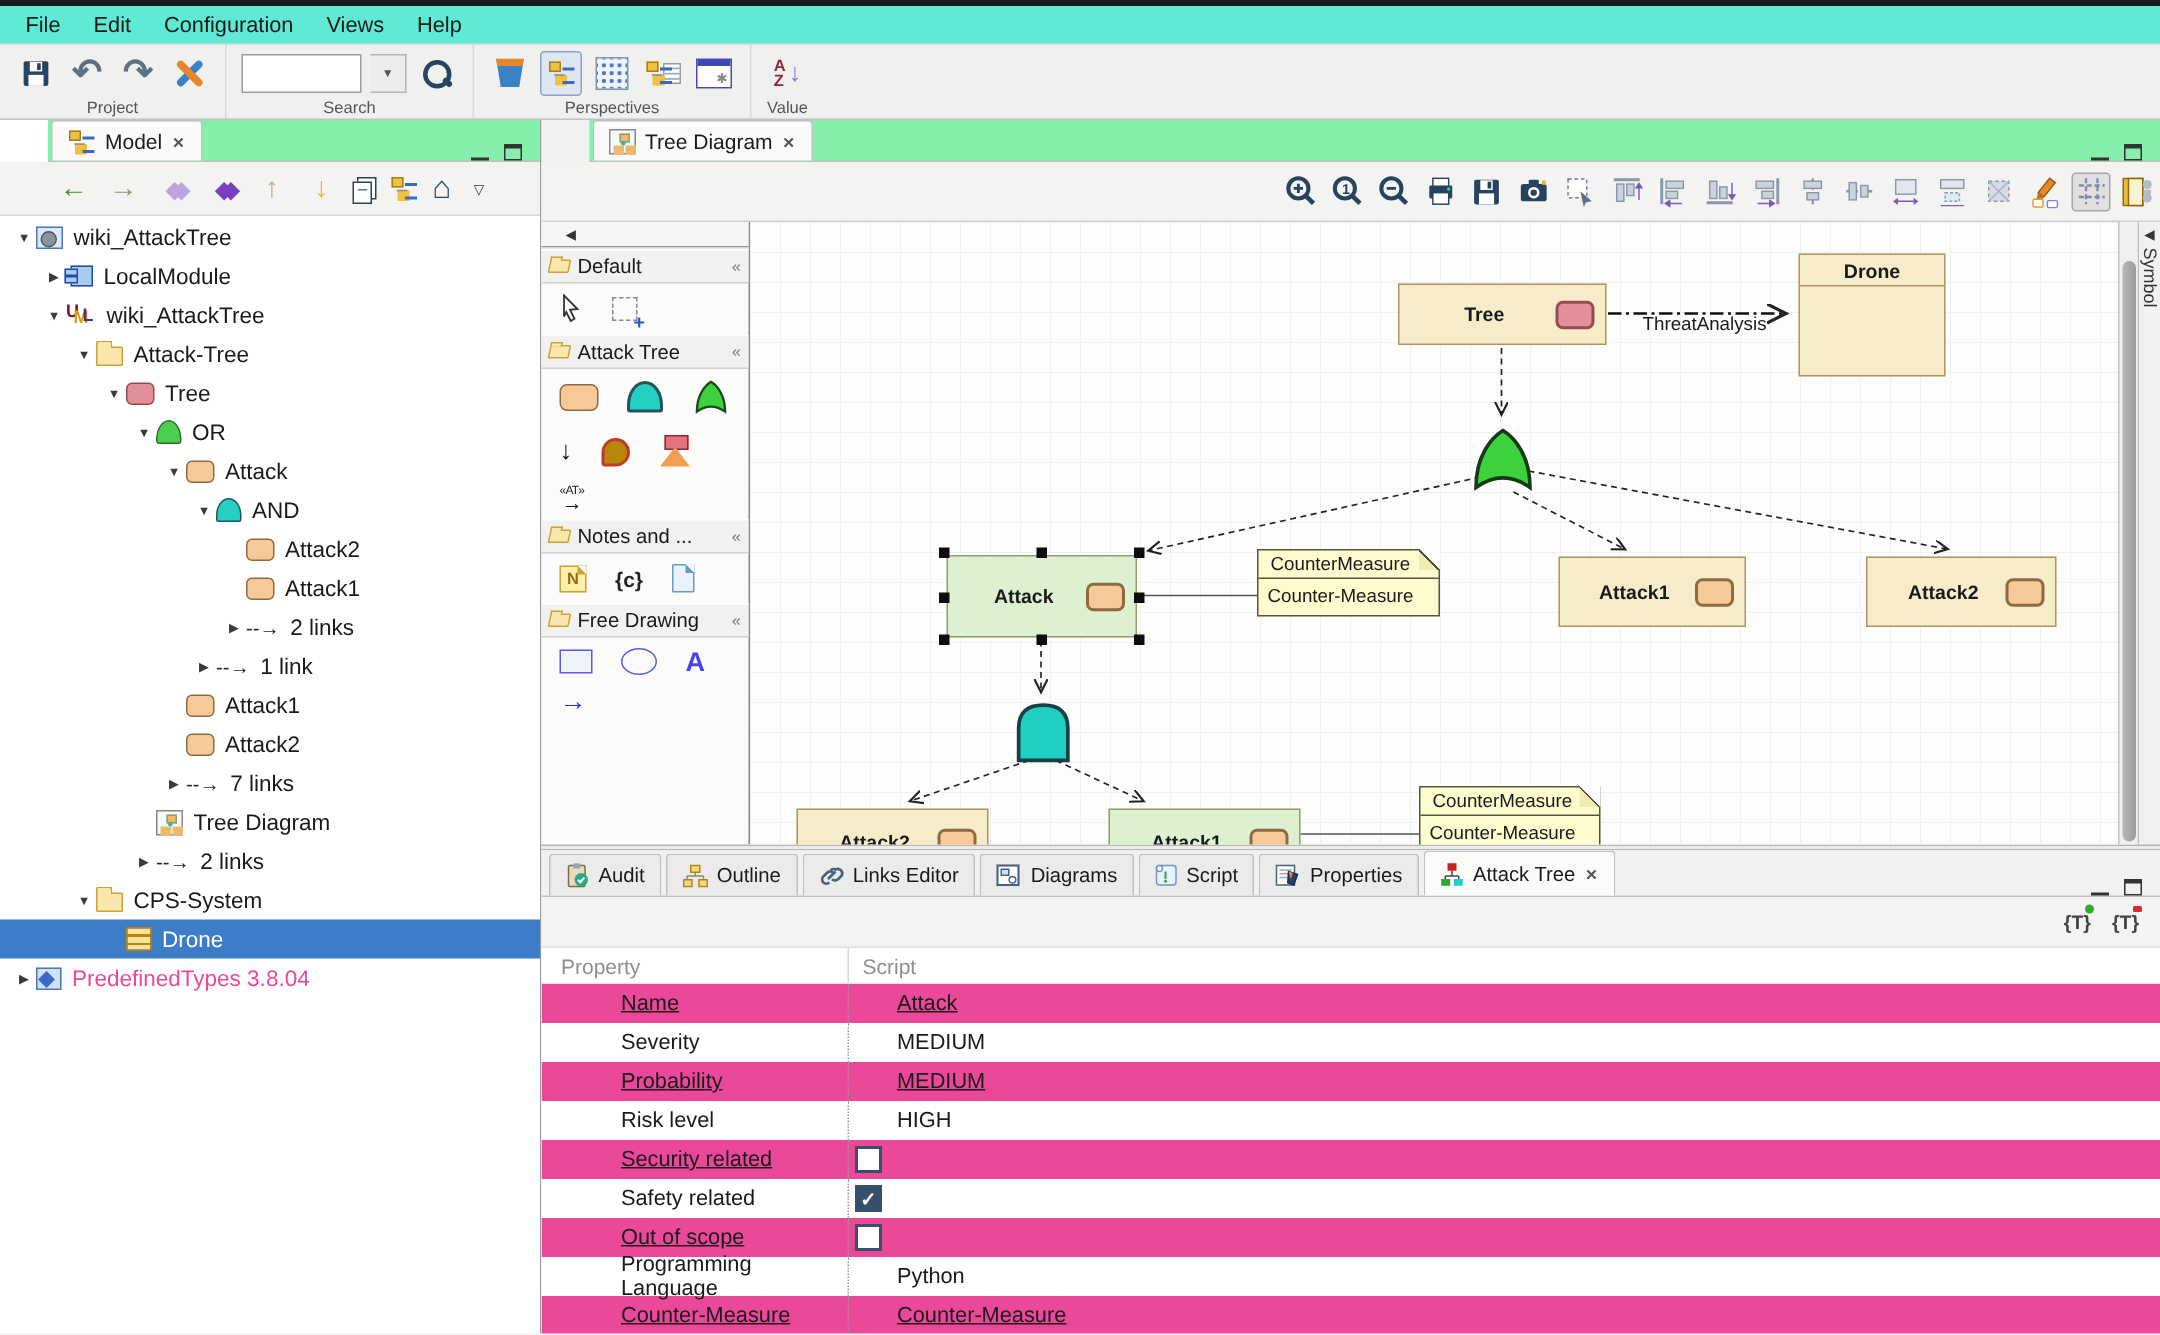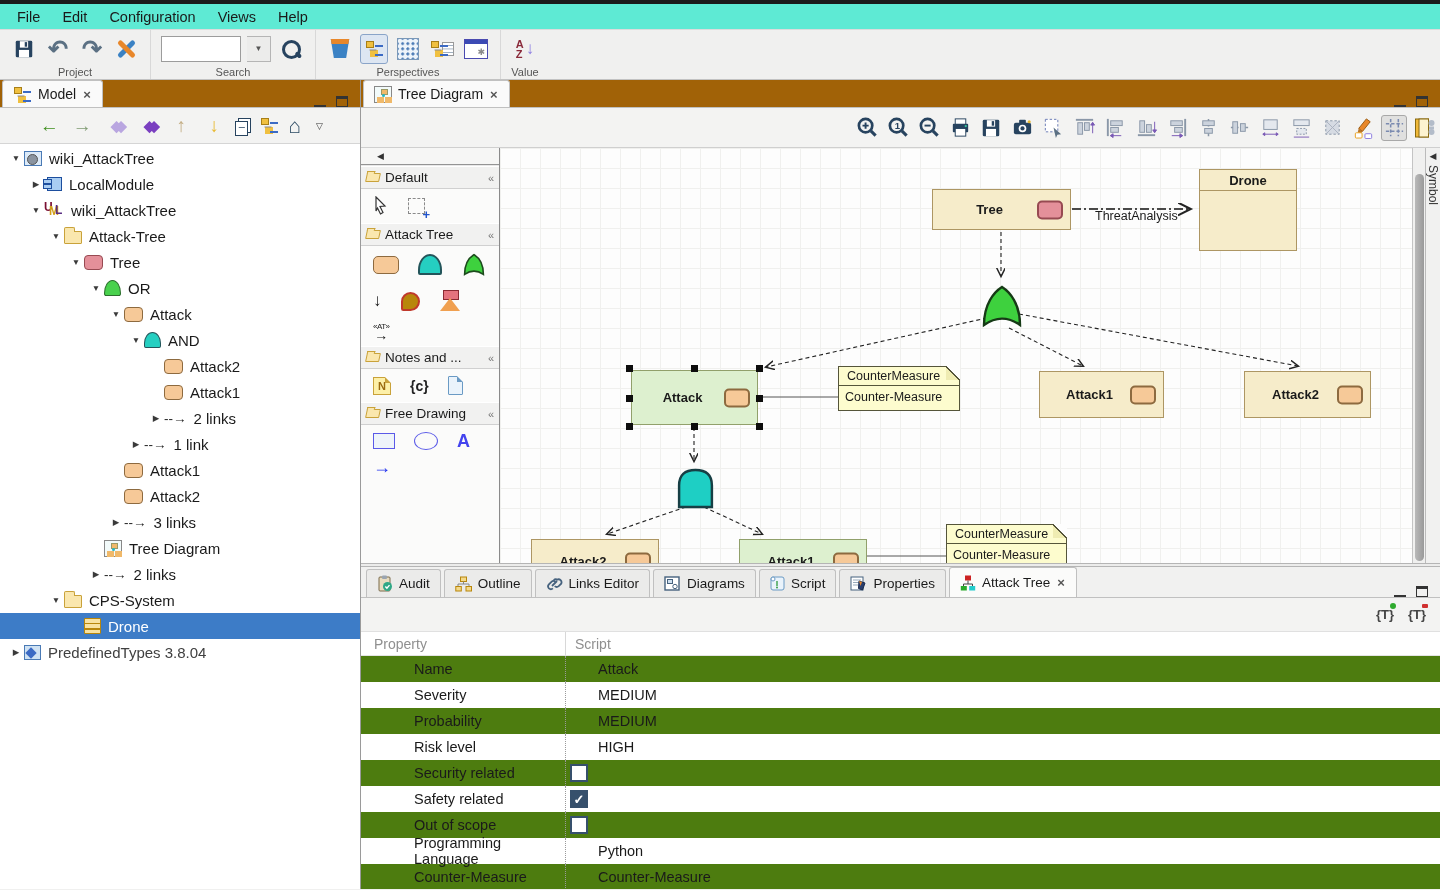--- a/index.html
+++ b/index.html
@@ -50,21 +50,21 @@
   .az-icon .arr { font-size:17px; color:#8a7ae0; font-weight:bold; }
 
   .tree-list-icon { display:flex; gap:2px; align-items:center; }
   .list-lines { width:12px; height:14px; border:1px solid #999; background:#fff; background-image:linear-gradient(#9ab 1px, transparent 1px); background-size:100% 3.5px; background-position:0 2px; }
 
   
   .main { display:flex; height:809px; }
 
   
   .left-panel { width:361px; border-right:1px solid #9a9a9a; display:flex; flex-direction:column; background:#fff; }
-  .panel-tabbar { height:28px; background:#a16207; border-bottom:1px solid #c0c0c0; display:flex; align-items:flex-end; justify-content:space-between; }
+  .panel-tabbar { height:28px; background:#86efac; border-bottom:1px solid #c0c0c0; display:flex; align-items:flex-end; justify-content:space-between;margin-left:32px; }
   .ptab { height:27px; display:flex; align-items:center; gap:6px; padding:0 10px; background:#fafafa; border:1px solid #c0c0c0; border-bottom:none; border-radius:3px 3px 0 0; margin-left:2px; font-size:14px; }
   .tab-close { font-size:13px; color:#555; font-weight:bold; padding:0 1px; }
   .win-btns { display:flex; gap:10px; padding:4px 12px 0 0; align-items:center; }
   .wmin { width:12px; height:10px; border-bottom:2.5px solid #333; }
   .wmax { width:12px; height:11px; border:1.5px solid #333; border-top:3.5px solid #333; }
 
   .model-toolbar { height:36px; background:#f3f3f2; border-bottom:1px solid #d5d5d5; display:flex; align-items:center; justify-content:center; gap:9px; }
   .mtb { font-size:19px; font-weight:bold; width:24px; text-align:center; }
   .copy-ic { position:relative; width:16px; height:16px; }
   .copy-ic::before { content:""; position:absolute; right:0; top:0; width:11px; height:13px; border:1.5px solid #27435f; background:#fff; }
@@ -186,21 +186,21 @@
   .tag-ic { position:relative; font-size:13px; font-weight:bold; color:#444; }
   .tag-ic .dot { position:absolute; top:-4px; right:-2px; width:6px; height:6px; border-radius:50%; }
   .tag-ic .dot.add { background:#2faa2f; }
   .tag-ic .dot.rem { background:#d03030; border-radius:1px; height:4px; top:-3px; }
 
   .prop-table { flex:1; overflow:hidden; background:#fff; }
   .prop-head { height:24px; display:flex; align-items:center; color:#8f8f8f; font-size:14px; border-bottom:1px solid #e4e4e4; }
   .col-prop { width:205px; padding-left:13px; border-right:1px solid #d8d8d8; height:100%; display:flex; align-items:center; }
   .col-val { flex:1; padding-left:9px; }
   .prop-row { height:26px; display:flex; align-items:center; font-size:14.5px; }
-  .prop-row.alt { background:#4d7c0f; }
+  .prop-row.alt { background:#ec4899;text-decoration:underline; }
   .prop-row .col-prop { border-right:1px dotted #9a9a9a; padding-left:53px; }
   .prop-row .val-cell { flex:1; display:flex; align-items:center; }
   .prop-row .vtext { margin-left:32px; }
   .cb { width:18px; height:18px; border:2.5px solid #36506c; background:#fff; margin-left:4px; display:inline-flex; align-items:center; justify-content:center; }
   .cb.checked { background:#36506c; color:#fff; font-size:13px; font-weight:bold; }
   .cb.checked::after { content:"✓"; }
 
   svg { display:block; }
 </style>
 </head>
@@ -373,21 +373,21 @@
           <span class="tlabel">Attack1</span>
         </div>
         <div class="tree-row" style="padding-left: 108px;">
           <span class="tw"></span>
           <span class="tico orange"></span>
           <span class="tlabel">Attack2</span>
         </div>
         <div class="tree-row" style="padding-left: 108px;">
           <span class="tw">▶</span>
           <span class="tico link">--→</span>
-          <span class="tlabel">3 links</span>
+          <span class="tlabel">7 links</span>
         </div>
         <div class="tree-row" style="padding-left: 88px;">
           <span class="tw"></span>
           <span class="tico diagram"></span>
           <span class="tlabel">Tree Diagram</span>
         </div>
         <div class="tree-row" style="padding-left: 88px;">
           <span class="tw">▶</span>
           <span class="tico link">--→</span>
           <span class="tlabel">2 links</span>
@@ -398,21 +398,21 @@
           <span class="tlabel">CPS-System</span>
         </div>
         <div class="tree-row selected" style="padding-left: 68px;">
           <span class="tw"></span>
           <span class="tico block"></span>
           <span class="tlabel">Drone</span>
         </div>
         <div class="tree-row" style="padding-left: 8px;">
           <span class="tw">▶</span>
           <span class="tico types"></span>
-          <span class="tlabel" style="color: #404040;">PredefinedTypes 3.8.04</span>
+          <span class="tlabel" style="color: #ec4899;">PredefinedTypes 3.8.04</span>
         </div>
       </div>
   </div>
 
   <div class="right-col">
 
     <div class="diagram-panel">
       <div class="panel-tabbar">
         <div class="ptab">
           <span class="tico diagram"></span>

